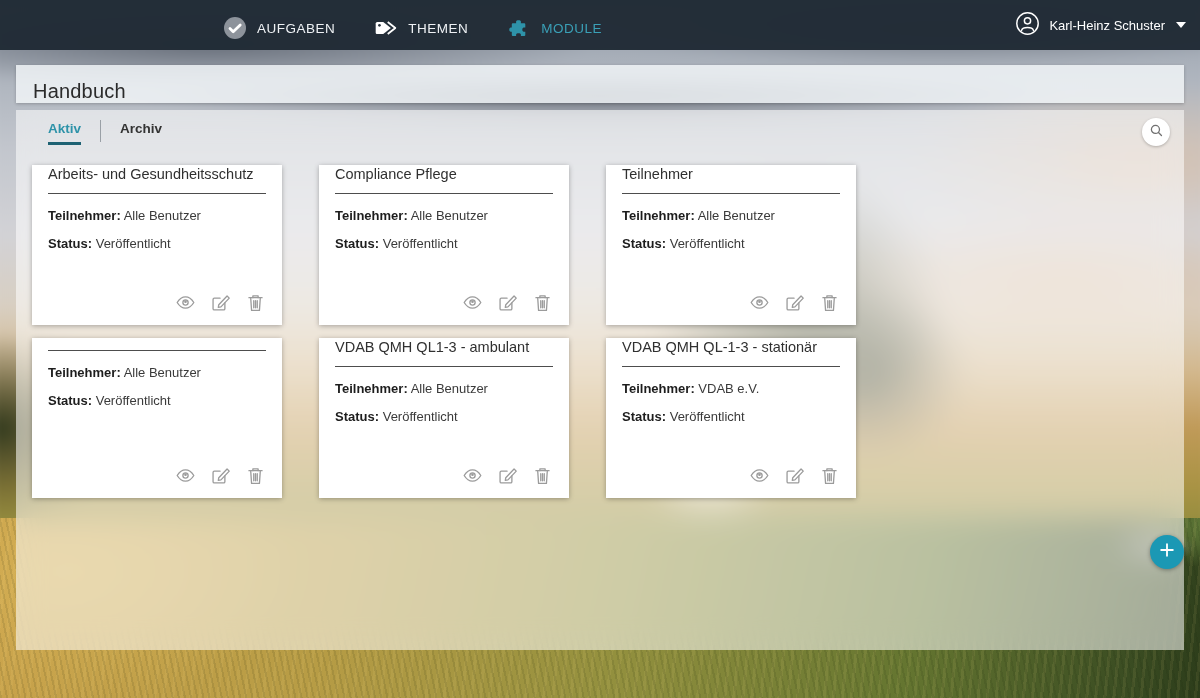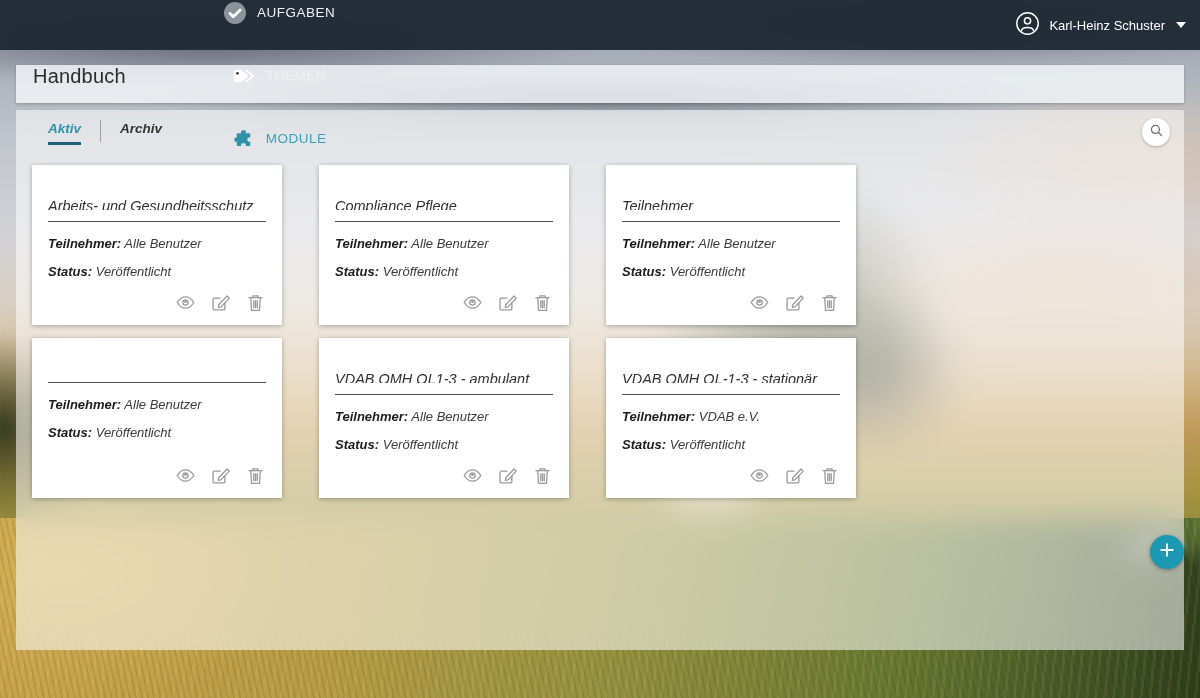--- a/index.html
+++ b/index.html
@@ -31,55 +31,55 @@
       radial-gradient(60px 26px at 96% 16%, rgba(158,156,150,.95), transparent 70%),
       radial-gradient(140px 60px at 103% 4%, rgba(120,150,70,.9), transparent 75%),
       radial-gradient(320px 170px at 6% 30%, rgba(222,186,92,.55), transparent 75%),
       linear-gradient(102deg,#c9a24b 0%,#b79c45 28%,#93903e 52%,#647530 76%,#3a4c22 94%,#2c3c1a 100%);
   }
 
   
   .navbar { position:absolute; top:0; left:0; width:100%; height:50px;
     background:rgba(32,42,53,.97); z-index:30; }
   .nav-items { position:absolute; left:222px; top:0; height:56px;
-    display:flex; align-items:center; gap:38px;flex-direction:column; }
+    display:flex; align-items:center; gap:38px; }
   .nav-item { display:flex; align-items:center; gap:10px; cursor:pointer;
     color:#eef1f4; font-size:13.5px; letter-spacing:.5px; white-space:nowrap; }
   .nav-item .nicon { width:25px; height:25px; display:flex; align-items:center; justify-content:center; }
   .nav-item.active { color:#3aa0b6; }
   .nav-user { position:absolute; right:14px; top:0; height:50px;
     display:flex; align-items:center; gap:9px; color:#fff; font-size:13px; cursor:pointer; }
   .caret-down { width:0; height:0; border-left:5px solid transparent;
     border-right:5px solid transparent; border-top:6px solid #fff; margin-left:2px; }
 
   
   .header-bar { position:absolute; left:16px; right:16px; top:65px; height:38px;
-    background:rgba(243,246,249,.82); display:flex; align-items:flex-start;
+    background:rgba(243,246,249,.82); display:flex; align-items:flex-end;
     padding-left:17px; z-index:20; box-shadow:0 1px 3px rgba(0,0,0,.22); }
   .header-bar h1 { font-size:20px; font-weight:400; color:#2b2b2b; letter-spacing:.2px; }
 
   
   .panel { position:absolute; left:16px; right:16px; top:110px; height:540px;
     background:rgba(255,255,255,.55); backdrop-filter:blur(14px) saturate(1.05);
-    -webkit-backdrop-filter:blur(14px); z-index:10;font-style:italic; }
+    -webkit-backdrop-filter:blur(14px); z-index:10; }
   .tabs { position:absolute; left:32px; top:10px; display:flex; align-items:center; }
   .tab { font-size:13.5px; font-weight:700; color:#333; cursor:pointer;
     padding-bottom:6px; border-bottom:3px solid transparent; }
   .tab.active { color:#2e93a9; border-bottom-color:#1e6273; }
   .tab-divider { width:1px; height:22px; background:#9aa0a6; margin:0 19px 4px 19px; }
   .search-btn { position:absolute; right:14px; top:8px; width:28px; height:28px;
     border-radius:50%; background:#fff; display:flex; align-items:center; justify-content:center;
     cursor:pointer; box-shadow:0 1px 3px rgba(0,0,0,.25); }
 
   
   .cards-grid { position:absolute; left:16px; top:55px;
     display:grid; grid-template-columns:repeat(3,250px); grid-auto-rows:160px;
     column-gap:37px; row-gap:13px; }
   .card { background:#fff; box-shadow:0 1px 5px rgba(0,0,0,.30);
-    padding:33px 16px 9px 16px; display:flex; flex-direction:column; cursor:pointer; }
+    padding:1px 16px 9px 16px; display:flex; flex-direction:column; cursor:pointer; }
   .card-title { font-size:14.5px; font-weight:400; color:#303030; white-space:nowrap; overflow:hidden; }
   .card-divider { border:none; border-top:1px solid #4d4d4d; margin:11px 0 14px 0; }
   .card-row { font-size:13px; color:#3a3a3a; margin-bottom:13px; }
   .card-row b { font-weight:700; color:#1d1d1d; }
   .card-actions { margin-top:auto; display:flex; justify-content:flex-end;
     align-items:center; gap:14px; padding-bottom:3px; }
   .aicon { width:21px; height:21px; cursor:pointer; display:block; }
   .aicon svg { width:100%; height:100%; stroke:#9b9b9b; fill:none;
     stroke-width:1.5; stroke-linecap:round; stroke-linejoin:round; }
 

